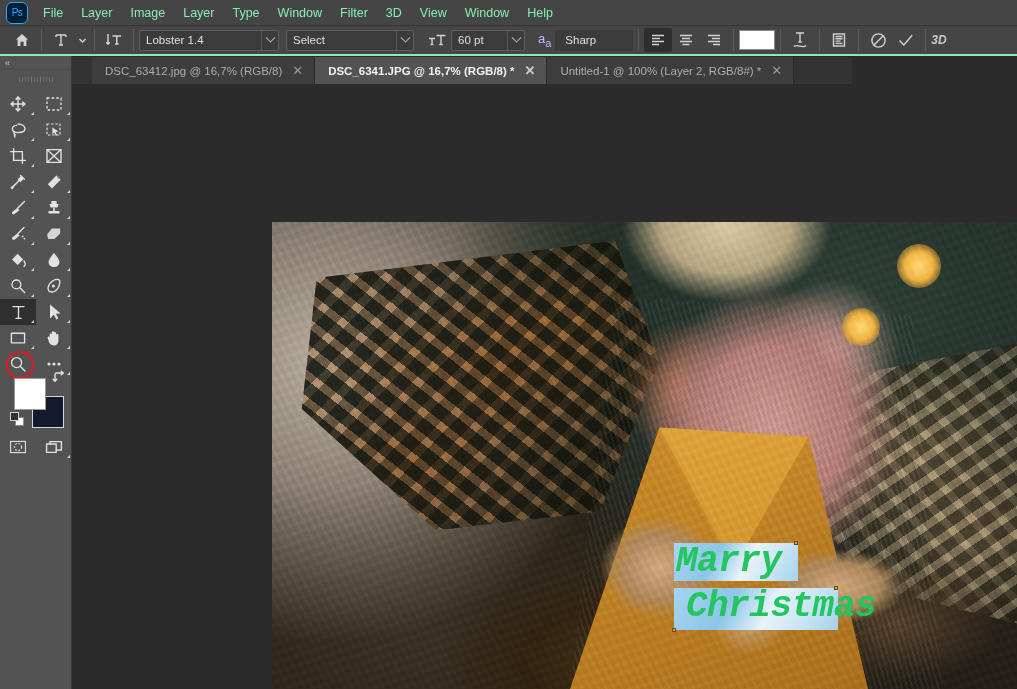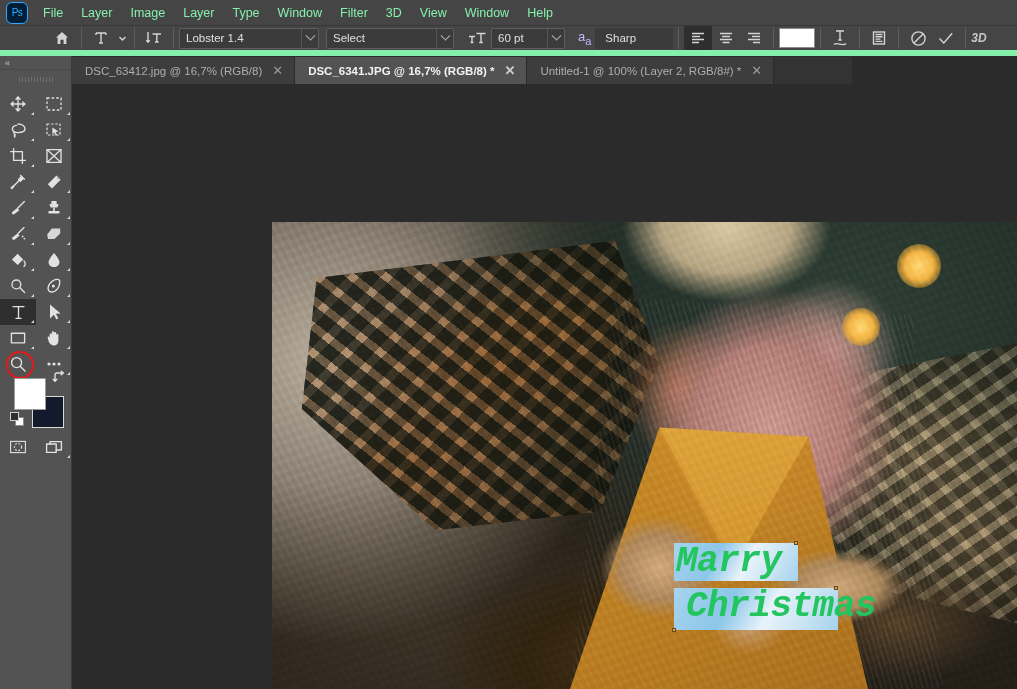--- a/index.html
+++ b/index.html
@@ -29,22 +29,21 @@
   .menu-item {
     color: #86efac; font-size: 12.5px;
     padding: 4px 9px; cursor: default; white-space: nowrap;
   }
 
   
   #optionsbar {
     position: absolute; left: 0; top: 26px; width: 1017px; height: 30px;
     background: #454545;
     display: flex; align-items: center;
-    border-bottom: 6px solid #86efac;
-    padding-left: 40px;
+    border-bottom: 2px solid #86efac;
   }
   .opt-sep { width: 1px; height: 22px; background: #5c5c5c; margin: 0 5px; }
   .opt-btn {
     width: 28px; height: 24px;
     display: flex; align-items: center; justify-content: center;
     cursor: default; border-radius: 2px;
   }
   .opt-btn.active { background: #2e2e2e; }
   .gi { fill: #d4d4d4; }
   .gs { stroke: #d4d4d4; fill: none; stroke-width: 1.4; }
@@ -77,21 +76,21 @@
   #color-swatch-opt {
     width: 36px; height: 20px; background: #ffffff;
     border: 1px solid #8a8a8a; cursor: default;
   }
   .aa-label { color: #c4b5fd; font-size: 13px; padding: 0 4px; }
   .label3d { color: #c8c8c8; font-size: 12px; font-weight: bold; font-style: italic; }
 
   
   #tabbar {
     position: absolute; left: 72px; top: 57px; width: 780px; height: 27px;
-    background: #333333; display: flex; align-items: stretch;
+    background: #333333; display: flex; align-items: stretch; padding-left: 20px;
   }
   .doctab {
     display: flex; align-items: center;
     padding: 0 9px 0 13px; background: #3d3d3d;
     border-right: 1px solid #2a2a2a;
     font-size: 11.5px; color: #aeaeae; cursor: default;
     white-space: nowrap;
   }
   .doctab.active { background: #535353; color: #f2f2f2; font-weight: bold; }
   .tabclose {

